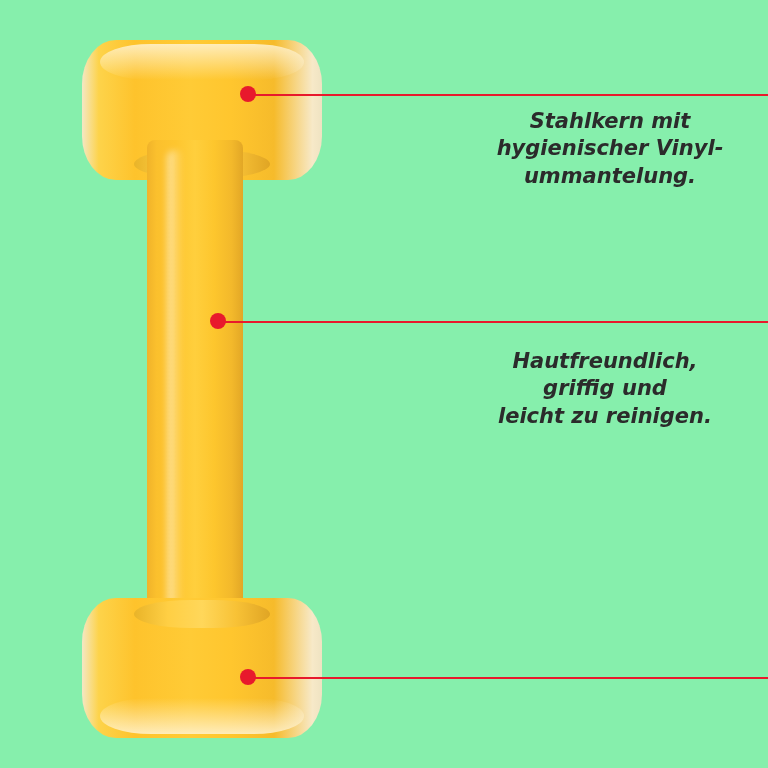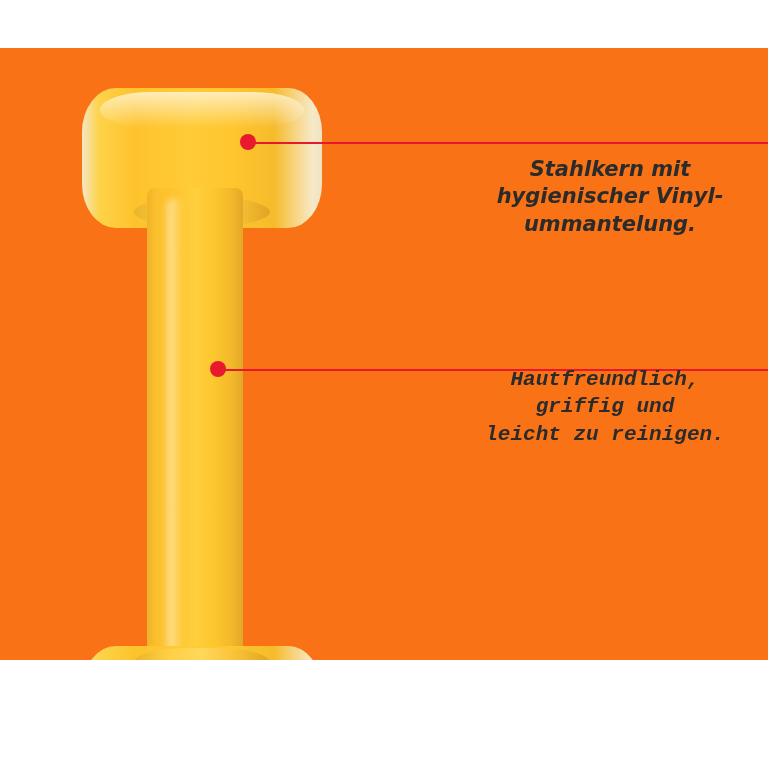--- a/index.html
+++ b/index.html
@@ -3,25 +3,24 @@
 <meta charset="utf-8">
 <style>
   html, body {
     margin: 0;
     padding: 0;
     background: #ffffff;
   }
   #stage {
     position: relative;
     width: 768px;
-    height: 612px;
-    background: #f97316;
+    height: 768px;
+    background: #86efac;
     overflow: hidden;
     font-family: "DejaVu Sans", sans-serif;
-    margin-top: 48px;
   }
 
   
   .dumbbell {
     position: absolute;
     left: 40px;
     top: 20px;
     width: 300px;
     height: 710px;
   }
@@ -153,20 +152,20 @@
   </div>
 
   <div class="leader" style="left:248px; top:94px; width:520px;"></div>
   <div class="dot" style="left:240px; top:86px;"></div>
   <div class="callout-text" style="left:460px; top:108px; width:300px;">Stahlkern mit
 hygienischer Vinyl-
 ummantelung.</div>
 
   <div class="leader" style="left:218px; top:321px; width:550px;"></div>
   <div class="dot" style="left:210px; top:313px;"></div>
-  <div class="callout-text" style="left:450px; top:318px; width:310px;font-family:Liberation Mono, monospace;">Hautfreundlich,
+  <div class="callout-text" style="left:450px; top:348px; width:310px;">Hautfreundlich,
 griffig und
 leicht zu reinigen.</div>
 
   <div class="leader" style="left:248px; top:677px; width:520px;"></div>
   <div class="dot" style="left:240px; top:669px;"></div>
 
 </div>
 
 </body></html>

